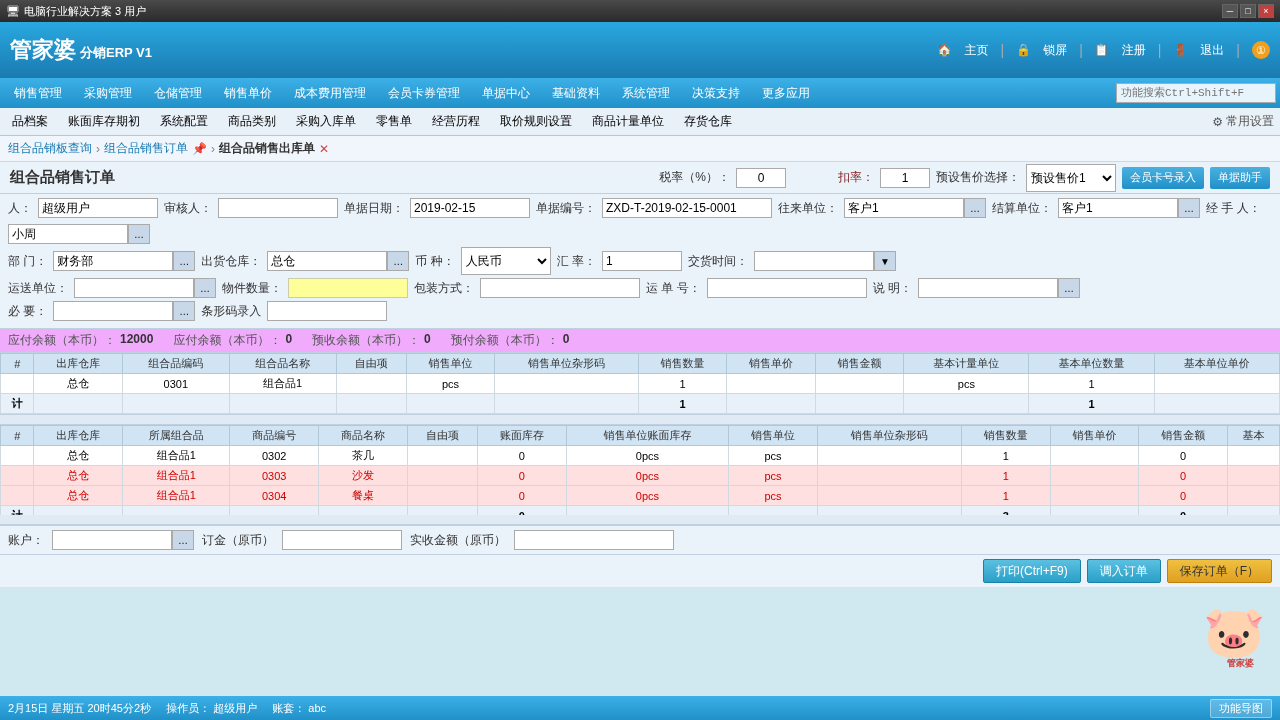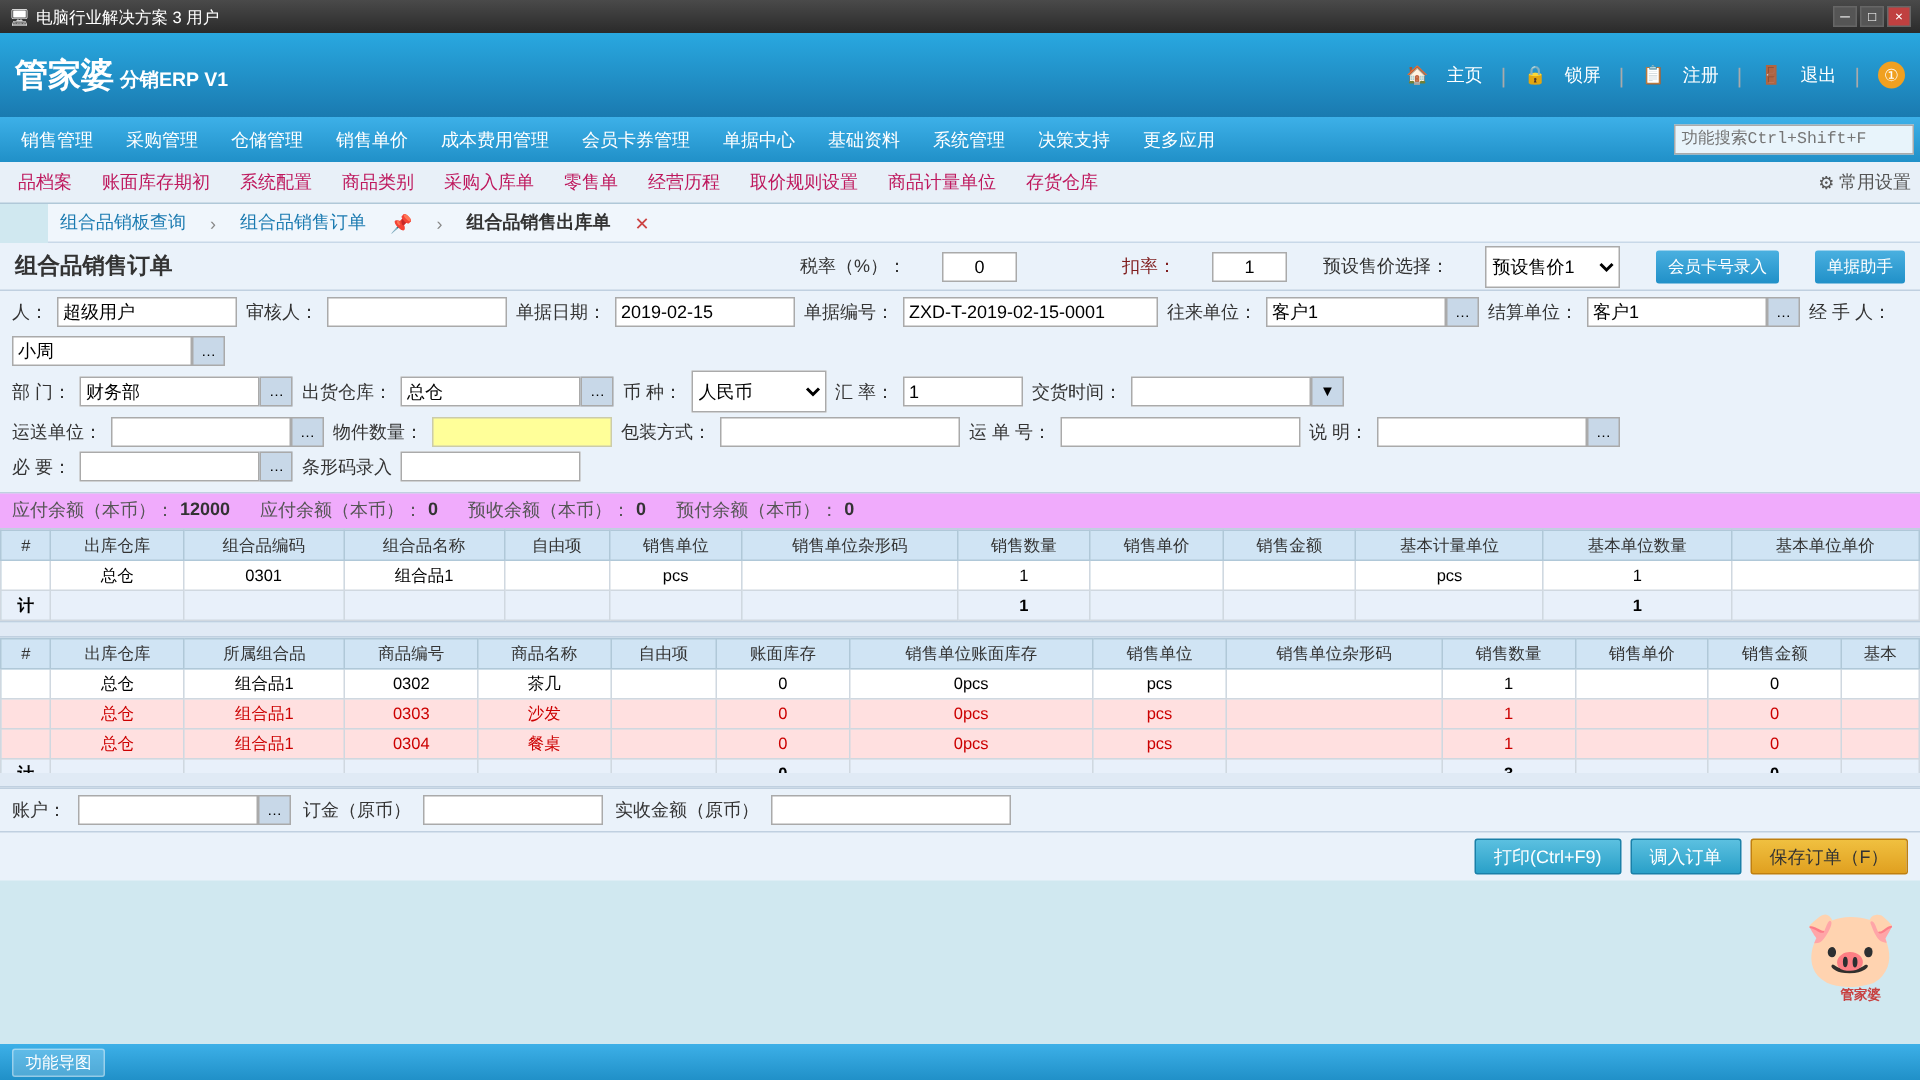--- a/index.html
+++ b/index.html
@@ -18,33 +18,33 @@
     #header-right span { cursor: pointer; display: flex; align-items: center; gap: 2px; }
 
     
     #navbar { height: 30px; background: linear-gradient(to bottom, #3db0e8, #2090c8); display: flex; align-items: center; padding: 0 4px; gap: 2px; }
     .nav-item { color: #fff; font-size: 12px; padding: 4px 10px; cursor: pointer; border-radius: 2px; white-space: nowrap; }
     #search-bar-right { margin-left: auto; }
     #search-input { width: 160px; height: 20px; border: 1px solid #aaa; font-size: 11px; padding: 0 4px; background: #e8f4fb; color: #555; font-family: Liberation Mono, monospace; }
 
     
     #toolbar { height: 28px; background: #e8f0f8; border-bottom: 1px solid #b0c8d8; display: flex; align-items: center; padding: 0 6px; gap: 8px; }
-    .toolbar-item { font-size: 12px; color: #be185d; cursor: pointer; padding: 2px 6px; white-space: nowrap; }
+    .toolbar-item { font-size: 12px; color: #000000; cursor: pointer; padding: 2px 6px; white-space: nowrap; }
     #settings-btn { margin-left: auto; font-size: 12px; color: #555; cursor: pointer; display: flex; align-items: center; gap: 3px; }
 
     
-    #breadcrumb { height: 26px; background: #f0f6fc; border-bottom: 1px solid #c8d8e8; display: flex; align-items: center; padding: 0 8px; gap: 16px; font-size: 12px; margin-left: 32px; }
+    #breadcrumb { height: 26px; background: #f0f6fc; border-bottom: 1px solid #c8d8e8; display: flex; align-items: center; padding: 0 8px; gap: 4px; font-size: 12px; }
     .bc-item { color: #1a7ab0; cursor: pointer; }
     .bc-sep { color: #888; }
     .bc-active { color: #333; font-weight: bold; }
 
     
     #page-header { height: 32px; background: #eaf2fa; border-bottom: 1px solid #c0d0e0; display: flex; align-items: center; padding: 0 10px; justify-content: space-between; }
     #page-title { font-size: 15px; font-weight: bold; color: #333; }
-    .page-header-right { display: flex; align-items: center; gap: 24px; font-size: 12px; }
+    .page-header-right { display: flex; align-items: center; gap: 6px; font-size: 12px; }
     .tax-label { color: #333; }
     .tax-input { width: 50px; height: 20px; border: 1px solid #aaa; padding: 0 3px; text-align: center; }
     .rate-label { color: #7f1d1d; margin-left: 46px; }
     .rate-input { width: 50px; height: 20px; border: 1px solid #aaa; padding: 0 3px; text-align: center; }
     .price-label { color: #333; }
     .price-select { height: 20px; border: 1px solid #aaa; font-size: 12px; min-width: 90px; }
     .header-btn { height: 22px; background: linear-gradient(to bottom, #4ab0e0, #2090c8); color: #fff; border: none; padding: 0 8px; cursor: pointer; font-size: 11px; border-radius: 2px; }
 
     
     #form-area { background: #eaf2fa; border-bottom: 1px solid #c0d0e0; padding: 4px 8px; }
@@ -483,20 +483,27 @@
   <input class="form-input" style="width: 160px;" type="text">
 </div>
 
 <div id="action-btns">
   <button class="action-btn btn-print">打印(Ctrl+F9)</button>
   <button class="action-btn btn-import">调入订单</button>
   <button class="action-btn btn-save">保存订单（F）</button>
 </div>
 
 <div id="footer">
+  <div>
+    <span>2月15日 星期五 20时45分2秒</span>
+    <span style="margin-left:12px;">操作员：</span>
+    <span>超级用户</span>
+    <span style="margin-left:12px;">账套：</span>
+    <span>abc</span>
+  </div>
   <div id="footer-right">
     <button class="footer-btn">功能导图</button>
   </div>
 </div>
 
 <div id="mascot" style="position:fixed;right:2px;bottom:28px;width:75px;height:85px;z-index:100;">
   <div style="font-size:50px;line-height:1;">🐷</div>
   <div style="font-size:9px;color:#c84040;font-weight:bold;text-align:center;">管家婆</div>
 </div>
 

